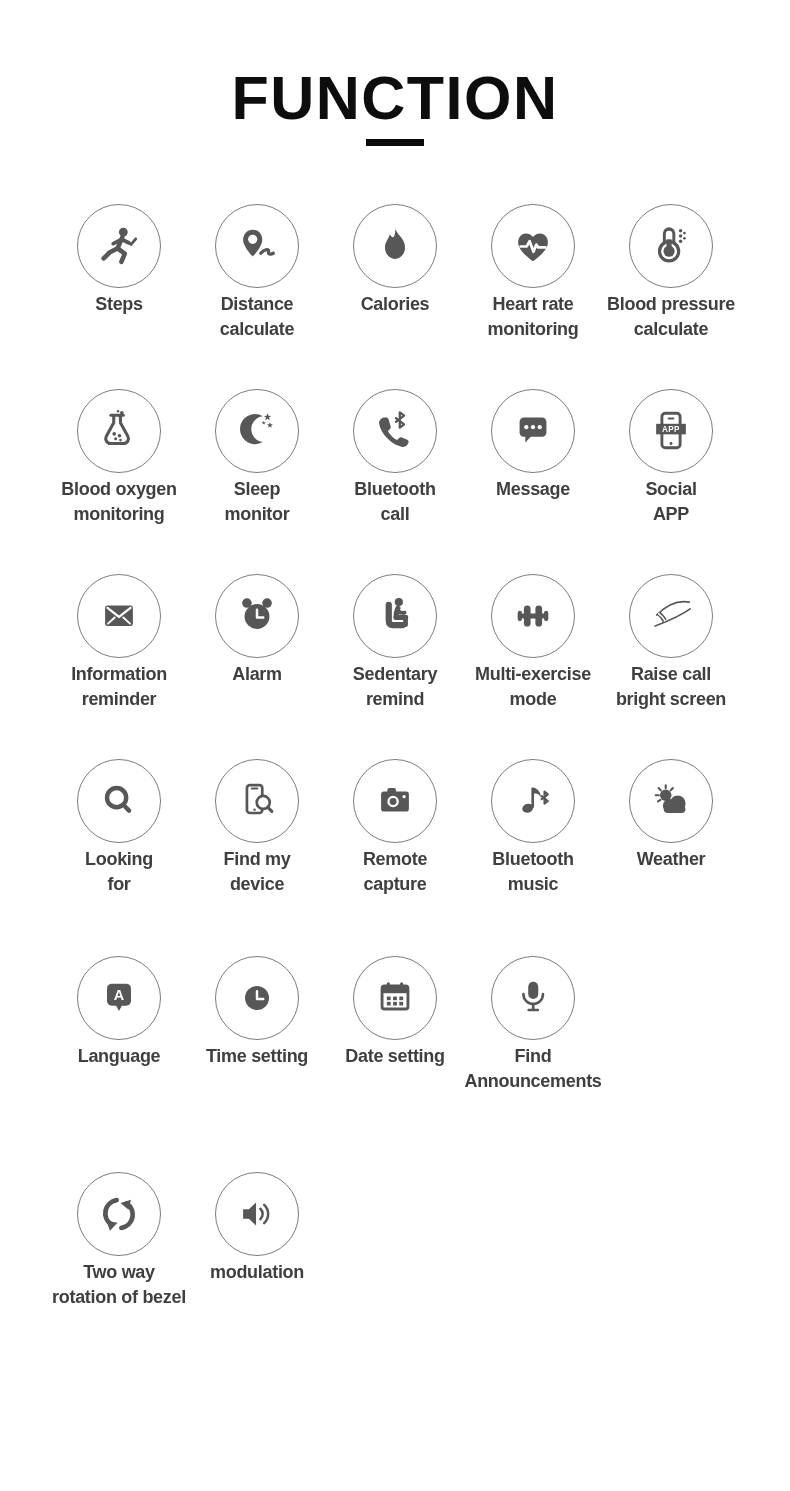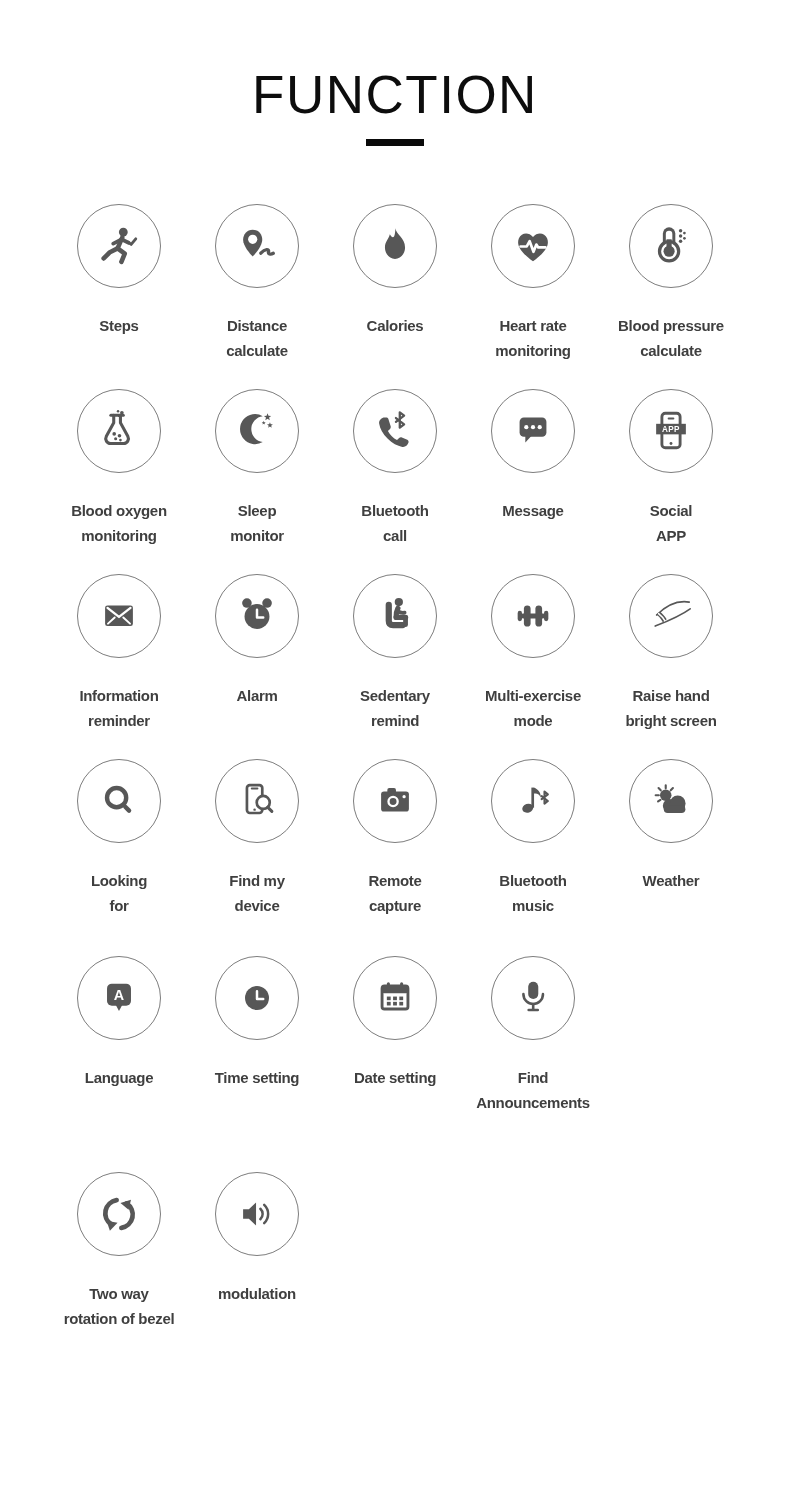--- a/index.html
+++ b/index.html
@@ -1,25 +1,25 @@
 <!DOCTYPE html>
 <html><head>
 <meta charset="utf-8">
 <style>
   html,body{margin:0;padding:0;background:#fff;}
   .page{position:relative;width:790px;height:1491px;background:#ffffff;overflow:hidden;
         font-family:"Liberation Sans","DejaVu Sans",sans-serif;}
   .title{position:absolute;top:68px;left:0;width:790px;margin:0;text-align:center;
-         font-size:53px;font-weight:400;letter-spacing:1.5px;color:#0d0d0d;line-height:1;}
+         font-size:61px;font-weight:700;letter-spacing:1.5px;color:#0d0d0d;line-height:1;}
   .title-underline{position:absolute;top:139px;left:366px;width:58px;height:7px;background:#0a0a0a;}
   .row{position:absolute;left:50px;width:690px;display:flex;}
   .cell{width:138px;display:flex;flex-direction:column;align-items:center;}
   .circle{width:84px;height:84px;border:1px solid #7d7d7d;border-radius:50%;
           display:flex;align-items:center;justify-content:center;box-sizing:border-box;background:#fff;}
-  .label{margin-top:25px;text-align:center;white-space:pre-line;font-size:15px;line-height:25px;
+  .label{margin-top:4px;text-align:center;white-space:pre-line;font-size:18px;line-height:25px;
          font-weight:700;color:#3f3f3f;letter-spacing:-0.3px;}
   svg .f{fill:#575757;}
   svg .fw{fill:#ffffff;}
   svg .s{fill:none;stroke:#575757;stroke-linecap:round;stroke-linejoin:round;}
   svg .sw{fill:none;stroke:#ffffff;stroke-linecap:round;stroke-linejoin:round;}
   svg text{font-family:"Liberation Sans","DejaVu Sans",sans-serif;}
 </style>
 </head>
 <body>
 
@@ -211,21 +211,21 @@
     </div>
     <div class="cell">
       <div class="circle">
         <svg width="46" height="46" viewBox="0 0 48 48">
           <path class="s" stroke-width="1.7" d="M9 23 C19 13 31 7.5 43 9.5"></path>
           <path class="s" stroke-width="1.7" d="M7.5 34.5 C19 30 33 24.5 44 16.5"></path>
           <path class="f" d="M12.5 19.5 C15 21.5 18 24.5 19.5 27.5 L15.5 30.5 C13.5 27 11 24 8.5 22.5 Z"></path>
           <path class="sw" stroke-width="1.6" d="M11 21.5 C13.5 23.5 16 26 17.5 28.8"></path>
         </svg>
       </div>
-      <div class="label">Raise hand
+      <div class="label">Raise call
 bright screen</div>
     </div>
   </div>
 
   <div class="row" style="top:759px">
     <div class="cell">
       <div class="circle">
         <svg width="46" height="46" viewBox="0 0 48 48">
           <circle class="s" stroke-width="4.6" cx="21.5" cy="20.5" r="10"></circle>
           <path class="s" stroke-width="4.6" d="M30.5 30 L34.5 34"></path>

